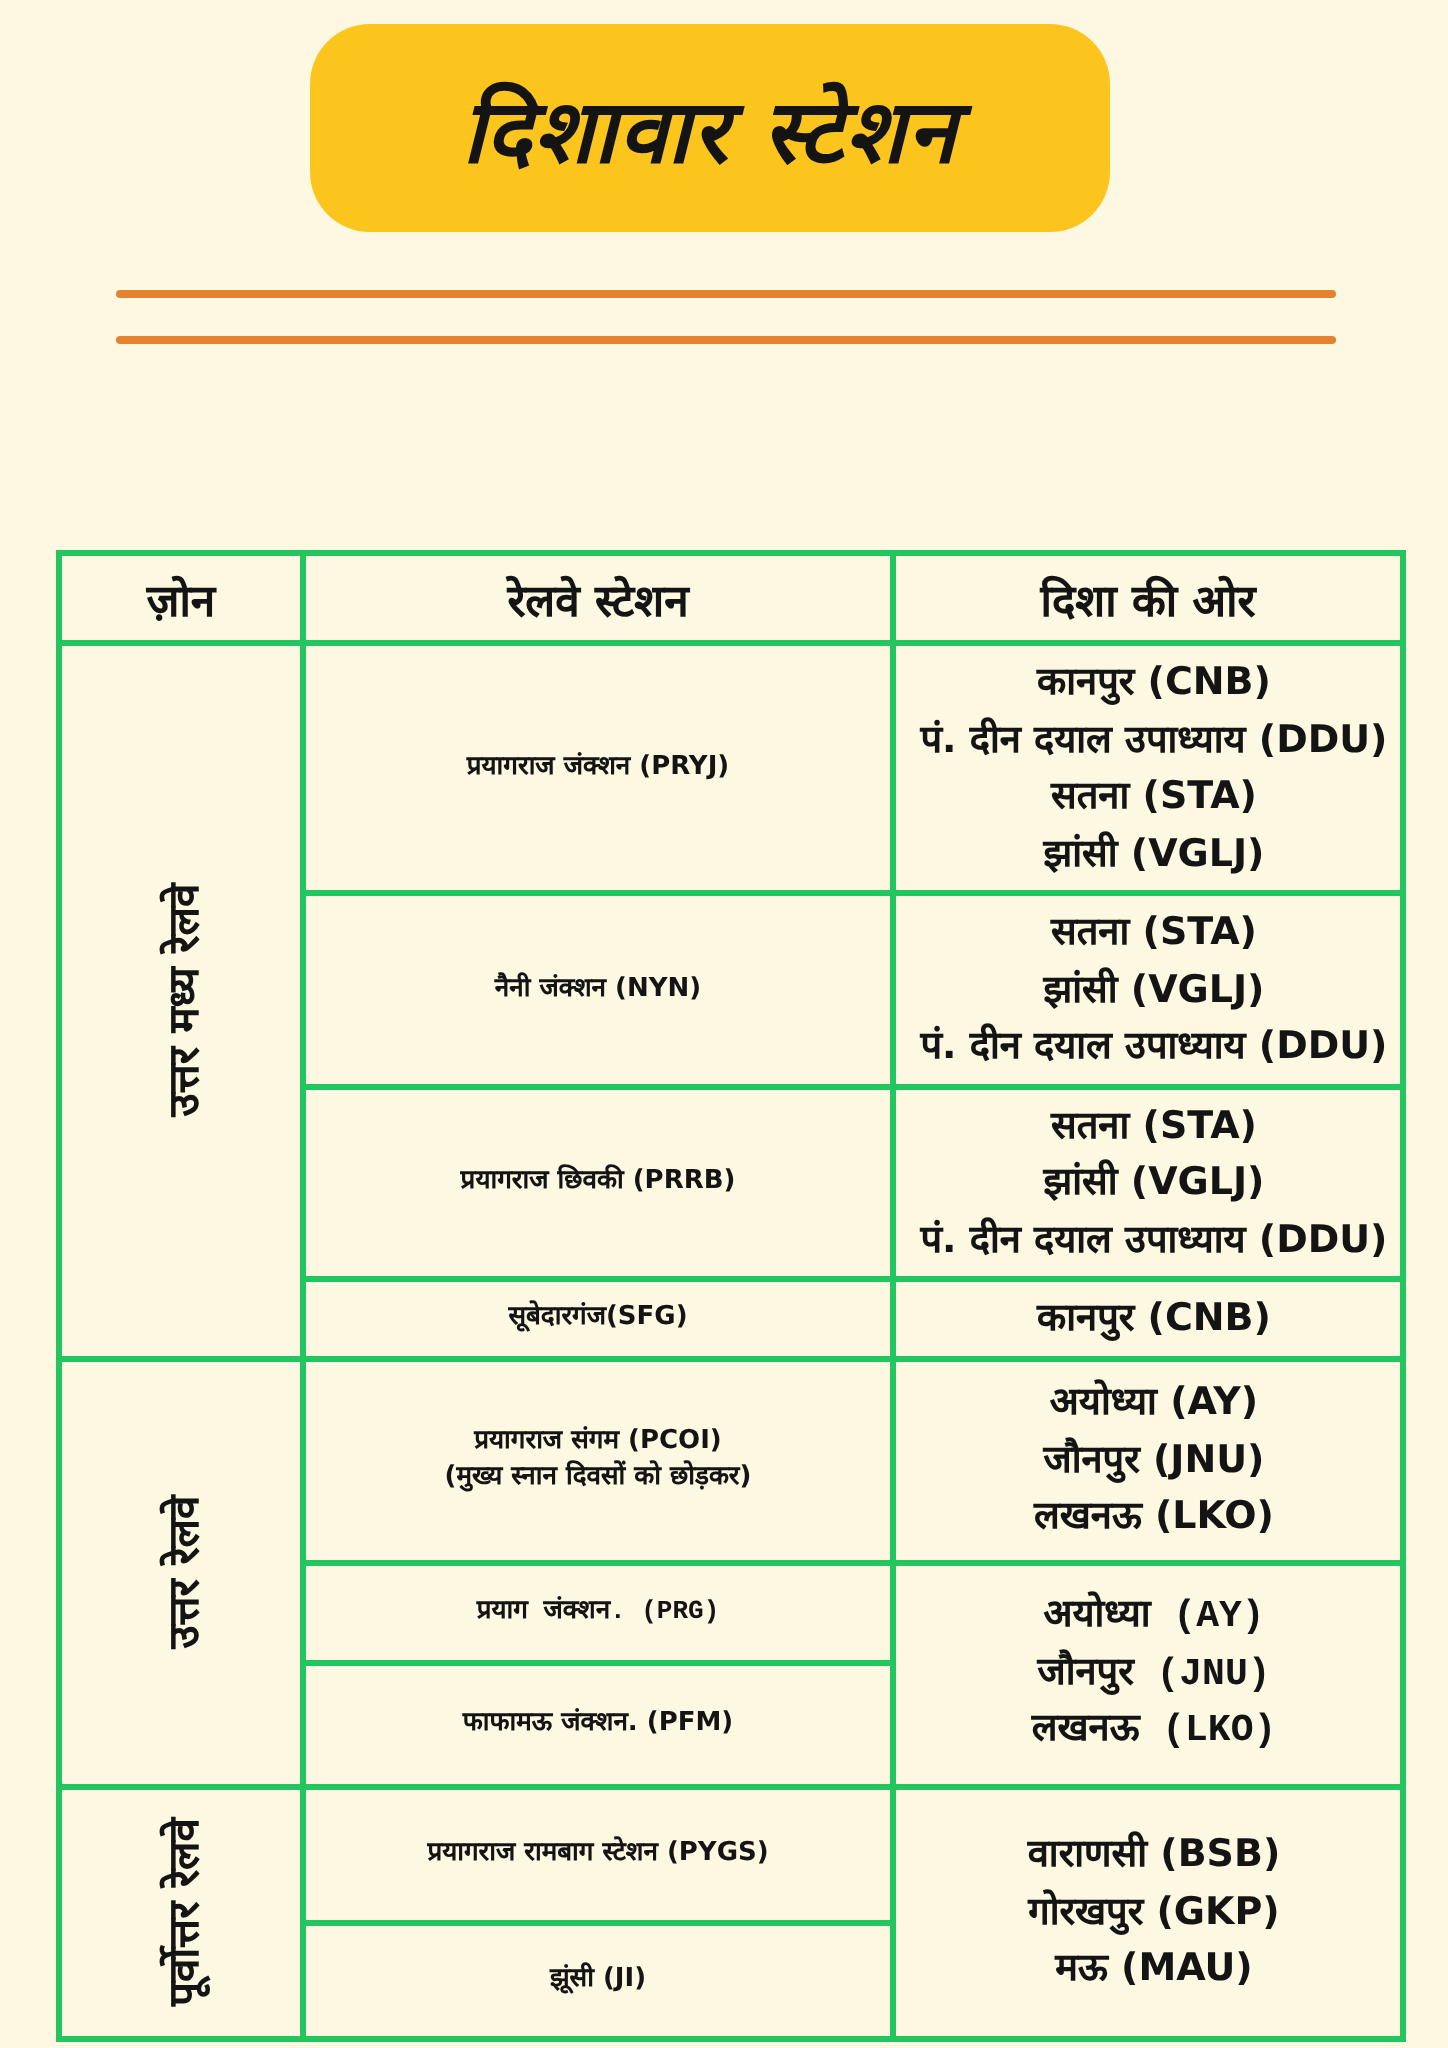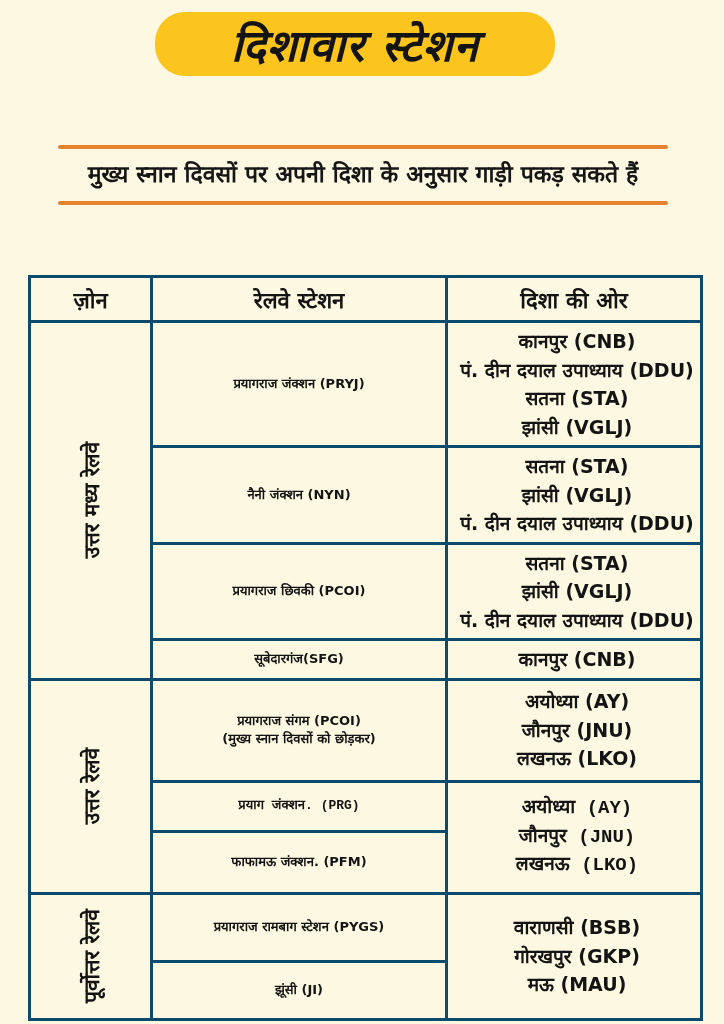--- a/index.html
+++ b/index.html
@@ -16,21 +16,21 @@
     background: #FCF8E2;
     overflow: hidden;
   }
 
   
   .title-banner {
     position: absolute;
     left: 155px;
     top: 12px;
     width: 400px;
-    height: 64px;
+    height: 104px;
     background: #FBC51E;
     border-radius: 30px;
     display: flex;
     align-items: center;
     justify-content: center;
   }
   .title-banner h1 {
     font-size: 44px;
     font-weight: bold;
     font-style: italic;
@@ -64,21 +64,21 @@
     position: absolute;
     left: 28px;
     top: 275px;
     width: 672px;
     border-collapse: collapse;
     table-layout: fixed;
     background: #FCF8E2;
   }
   table.stations th,
   table.stations td {
-    border: 3px solid #0c4a6e;
+    border: 3px solid #22c55e;
     font-weight: bold;
     color: #141414;
     vertical-align: middle;
   }
   col.c-zone { width: 122px; }
   col.c-station { width: 295px; }
   col.c-dir { width: 255px; }
 
   th.hdr {
     font-size: 22px;
@@ -127,21 +127,20 @@
 
 <div class="page">
 
   <div class="title-banner">
     <h1>दिशावार स्टेशन</h1>
   </div>
 
   <div class="subtitle-block">
     <div class="rule"></div>
     <div class="subtitle-text">
-      <div>मुख्य स्नान दिवसों पर अपनी दिशा के अनुसार गाड़ी पकड़ सकते हैं</div>
     </div>
     <div class="rule"></div>
   </div>
 
   <table class="stations">
     <colgroup>
       <col class="c-zone">
       <col class="c-station">
       <col class="c-dir">
     </colgroup>
@@ -163,21 +162,21 @@
 सतना (STA)
 झांसी (VGLJ)</td>
     </tr>
     <tr class="h-r2">
       <td class="station-cell">नैनी जंक्शन (NYN)</td>
       <td class="dir-cell">सतना (STA)
 झांसी (VGLJ)
 पं. दीन दयाल उपाध्याय (DDU)</td>
     </tr>
     <tr class="h-r3">
-      <td class="station-cell">प्रयागराज छिवकी (PCOI)</td>
+      <td class="station-cell">प्रयागराज छिवकी (PRRB)</td>
       <td class="dir-cell">सतना (STA)
 झांसी (VGLJ)
 पं. दीन दयाल उपाध्याय (DDU)</td>
     </tr>
     <tr class="h-r4">
       <td class="station-cell">सूबेदारगंज(SFG)</td>
       <td class="dir-cell">कानपुर (CNB)</td>
     </tr>
 
     <tr class="h-r5">

